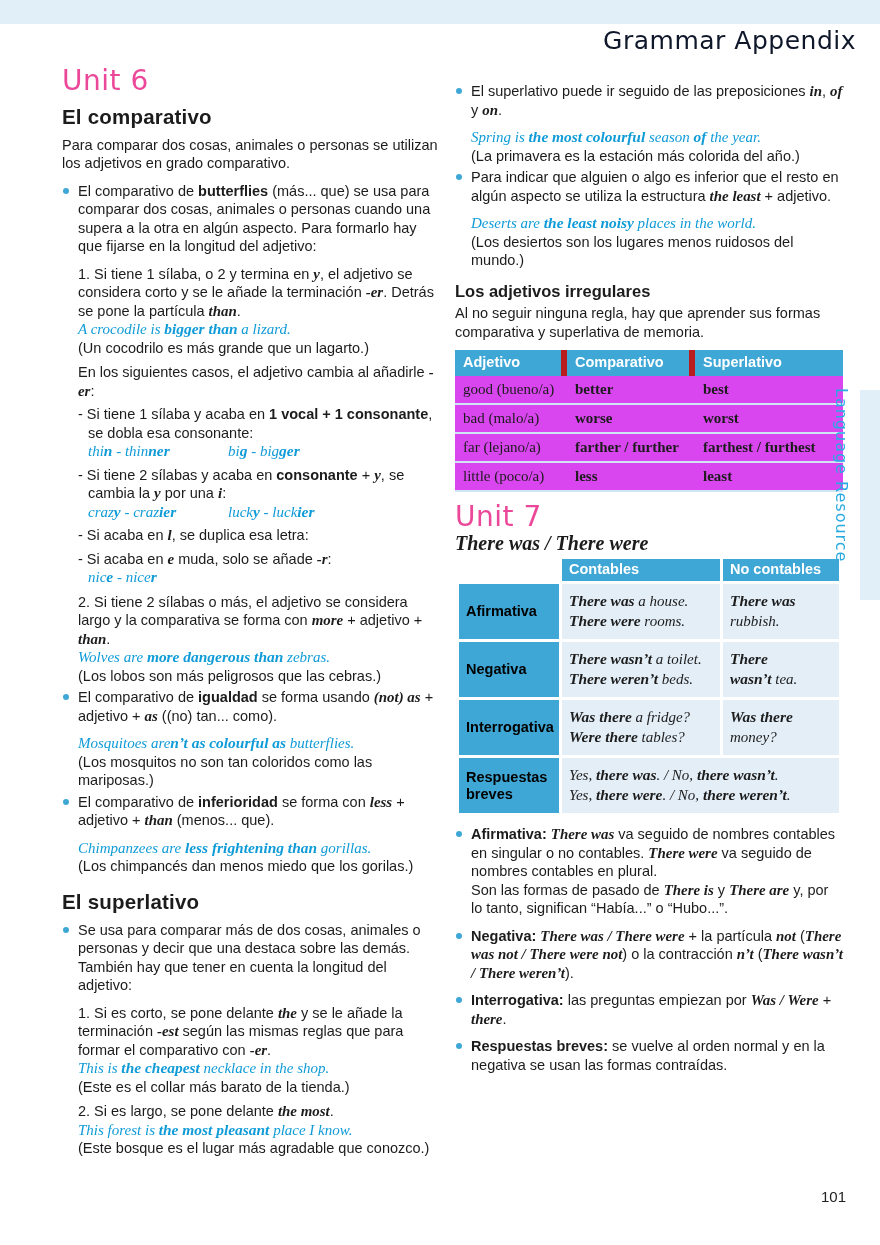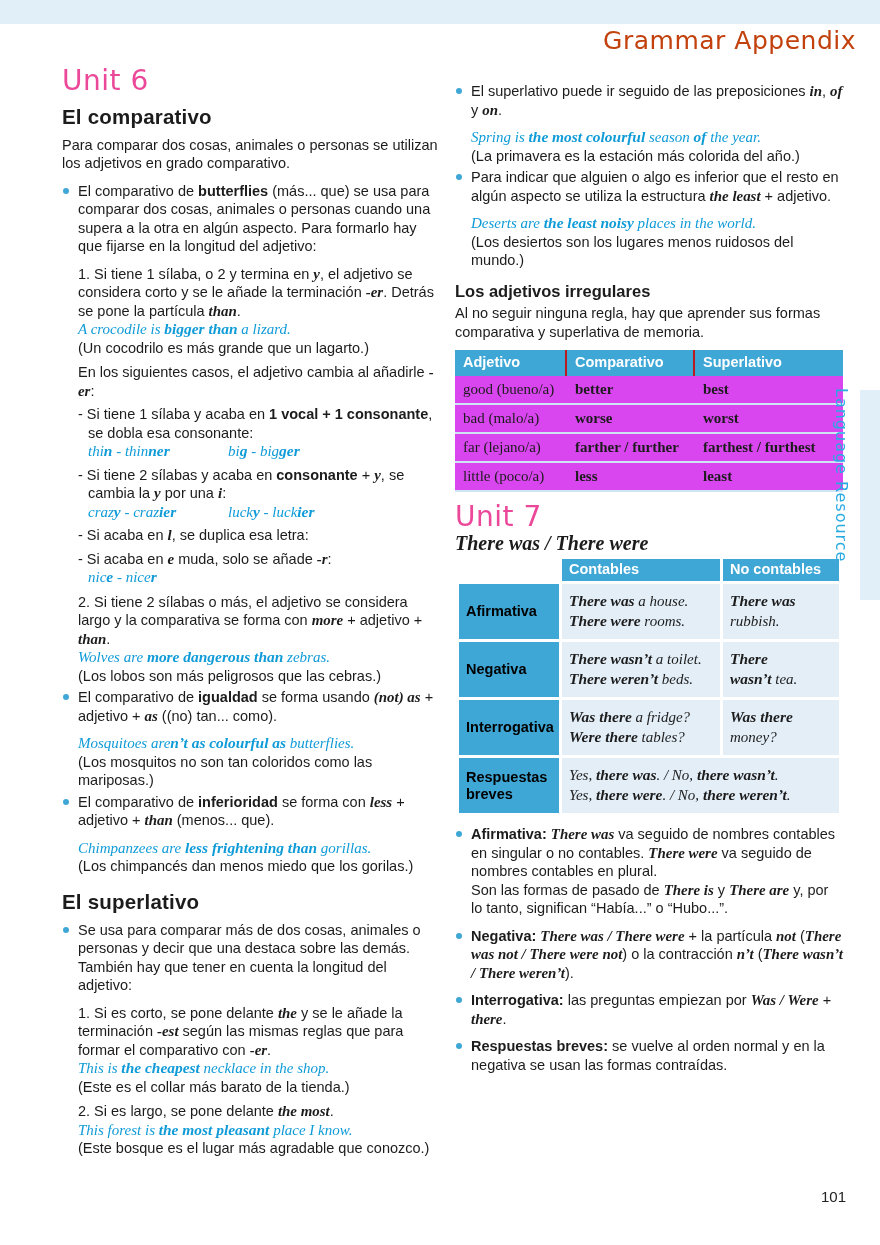--- a/index.html
+++ b/index.html
@@ -13,21 +13,21 @@
   }
   html,body{margin:0;padding:0;}
   body{
     width:880px;height:1245px;position:relative;background:#fff;
     font-family:"Liberation Sans",sans-serif;color:var(--ink);
     overflow:hidden;
   }
   .topband{position:absolute;left:0;top:0;width:880px;height:24px;background:var(--band);}
   .header-title{
     position:absolute;top:26px;right:24px;
-    font-family:"DejaVu Sans",sans-serif;font-size:25px;letter-spacing:.5px;color:#c2410c;
+    font-family:"DejaVu Sans",sans-serif;font-size:25px;letter-spacing:.5px;color:#0f172a;
   }
   .col{position:absolute;font-size:14.5px;line-height:18.5px;}
   #left-col{left:62px;top:72px;width:380px;}
   #right-col{left:455px;top:80px;width:388px;}
 
   .unit-title{
     font-family:"DejaVu Sans",sans-serif;font-weight:normal;font-size:28px;
     letter-spacing:.5px;color:#ec4899;margin:0 0 13px;
   }
   #right-col .unit-title{margin-top:16px;margin-bottom:8px;}
@@ -47,21 +47,21 @@
   .example .p1{display:inline-block;width:140px;}
   .trans{margin:0 0 3px 16px;}
 
   .em{font-family:"Liberation Serif",serif;font-style:italic;font-weight:bold;font-size:1.03em;}
   .sb{font-weight:bold;}
 
   
   .t1{margin:7px 0 0;display:grid;grid-template-columns:112px 128px 1fr;font-family:"Liberation Serif",serif;font-size:15px;}
   .t1 .th{
     background:var(--accent);color:#fff;font-family:"Liberation Sans",sans-serif;
-    font-weight:bold;font-size:14.5px;padding:3px 0 4px 8px;border-right:2px solid #b91c1c;
+    font-weight:bold;font-size:14.5px;padding:3px 0 4px 8px;border-right:6px solid #b91c1c;
   }
   .t1 .th.last{border-right:none;}
   .t1 .td{padding:4px 2px 4px 8px;border-bottom:2px solid var(--sep);line-height:19px;background:#d946ef;}
   .t1 .td.bold{font-weight:bold;}
 
   
   .t2{margin:2px 4px 12px;display:grid;grid-template-columns:100px 158px 1fr;gap:3px;}
   .t2 .hcell{background:var(--accent);color:#fff;font-weight:bold;font-size:14.5px;padding:1px 0 3px 7px;}
   .t2 .corner{background:transparent;}
   .t2 .lcell{

